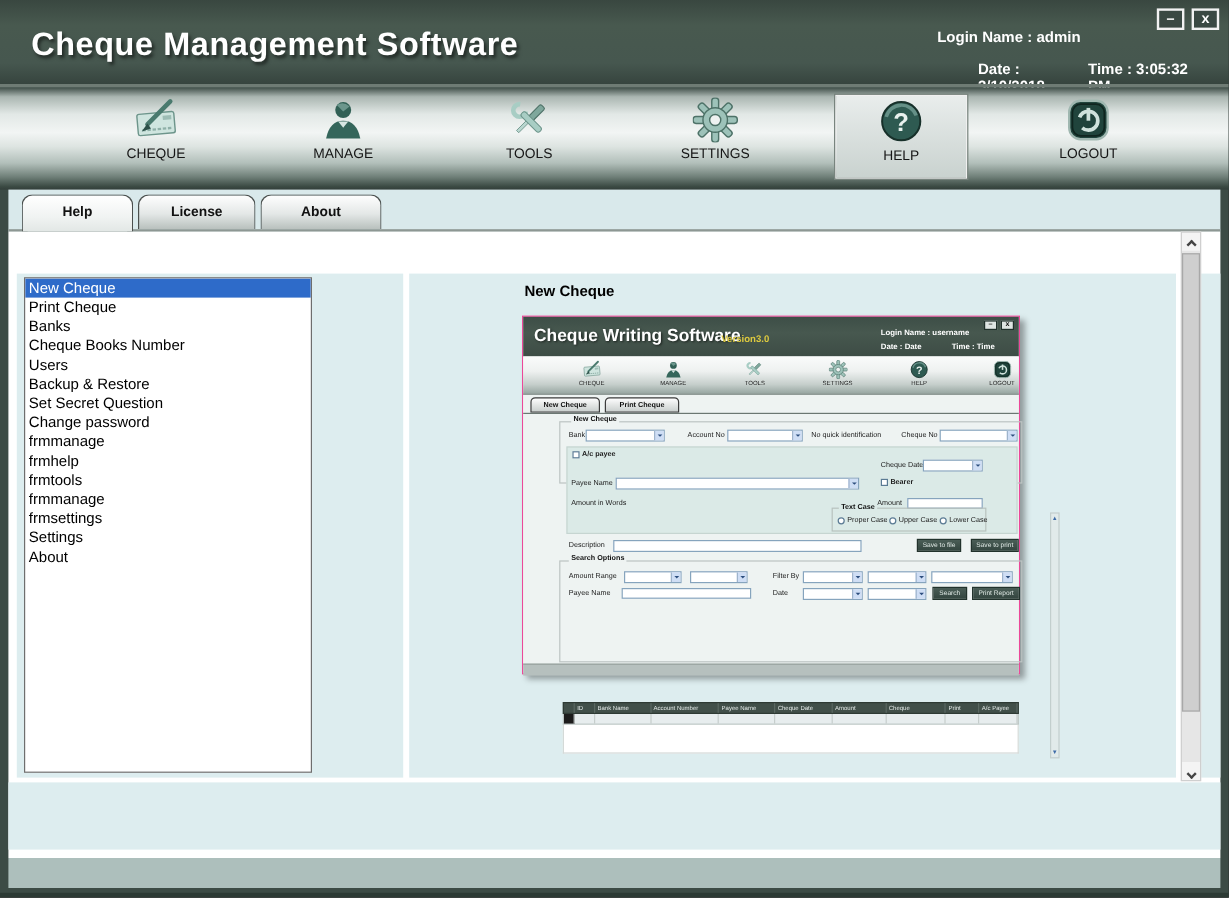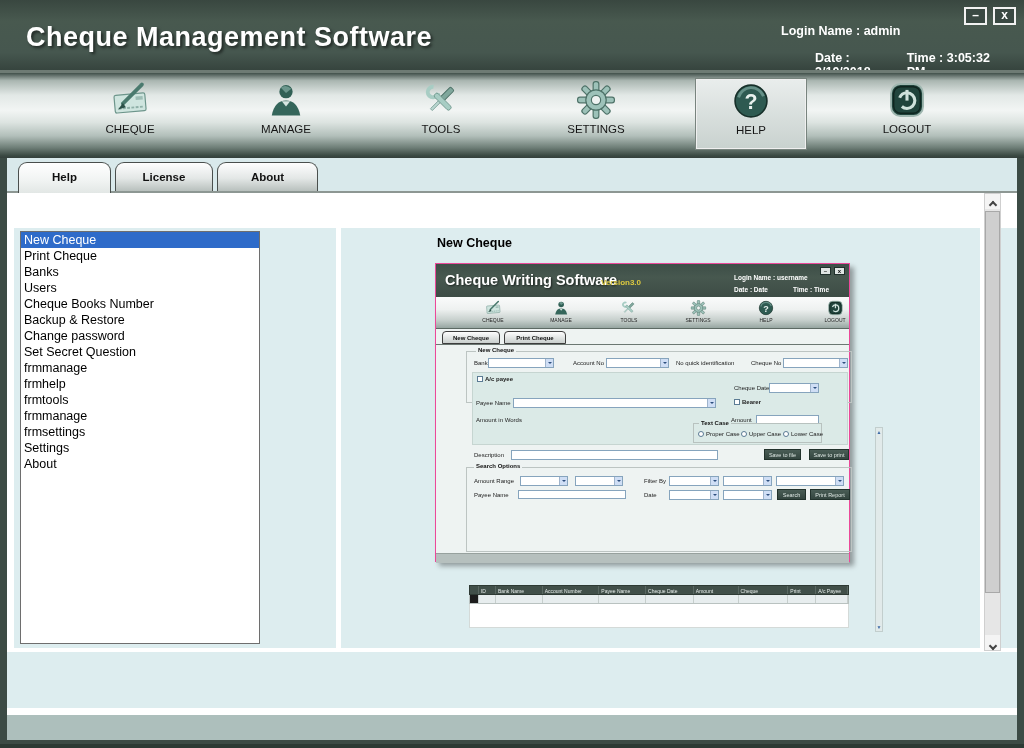--- a/index.html
+++ b/index.html
@@ -231,25 +231,25 @@
     <div class="tab" style="left:108px;width:98px">License</div>
     <div class="tab" style="left:210px;width:101px">About</div>
   </div>
 
   <div id="main">
     <div id="left-panel" class="panel">
       <div id="listbox">
         <div class="li selected">New Cheque</div>
         <div class="li">Print Cheque</div>
         <div class="li">Banks</div>
+        <div class="li">Cheque Books Number</div>
         <div class="li">Users</div>
-        <div class="li">Cheque Books Number</div>
         <div class="li">Backup &amp; Restore</div>
+        <div class="li">Set Secret Question</div>
         <div class="li">Change password</div>
-        <div class="li">Set Secret Question</div>
         <div class="li">frmmanage</div>
         <div class="li">frmhelp</div>
         <div class="li">frmtools</div>
         <div class="li">frmmanage</div>
         <div class="li">frmsettings</div>
         <div class="li">Settings</div>
         <div class="li">About</div>
       </div>
     </div>
 

